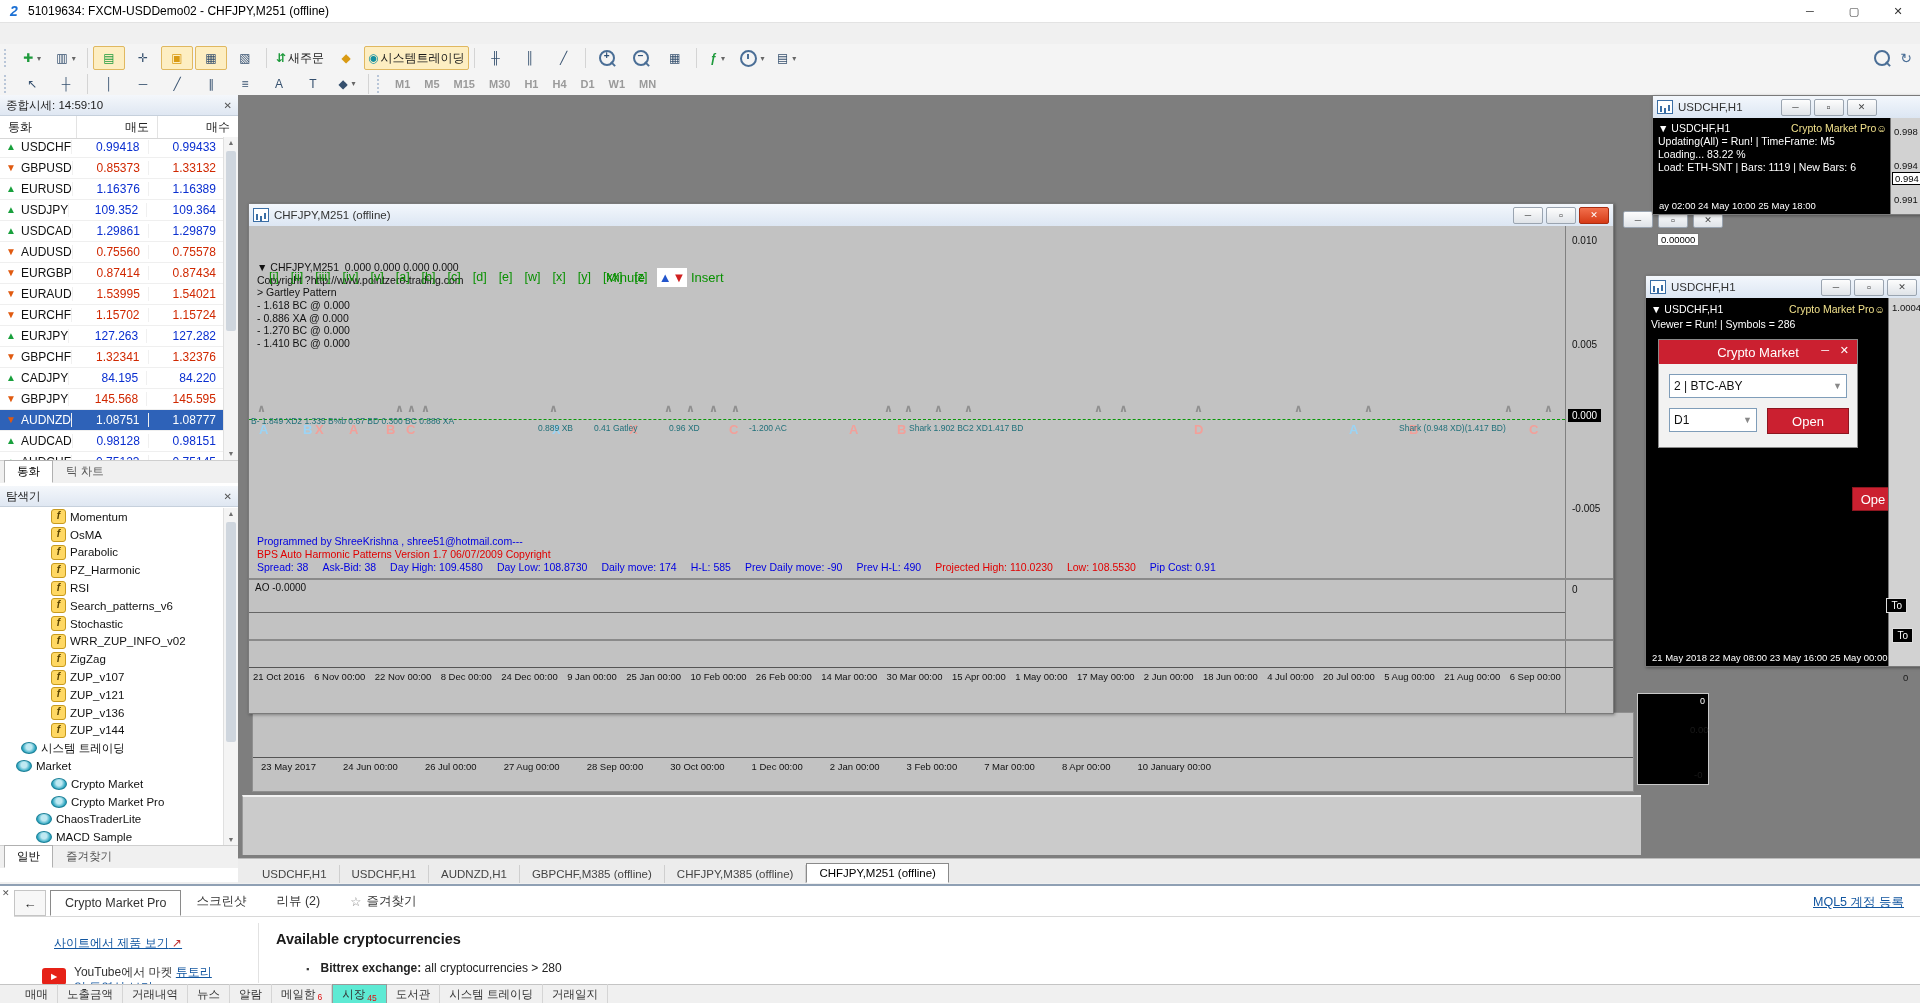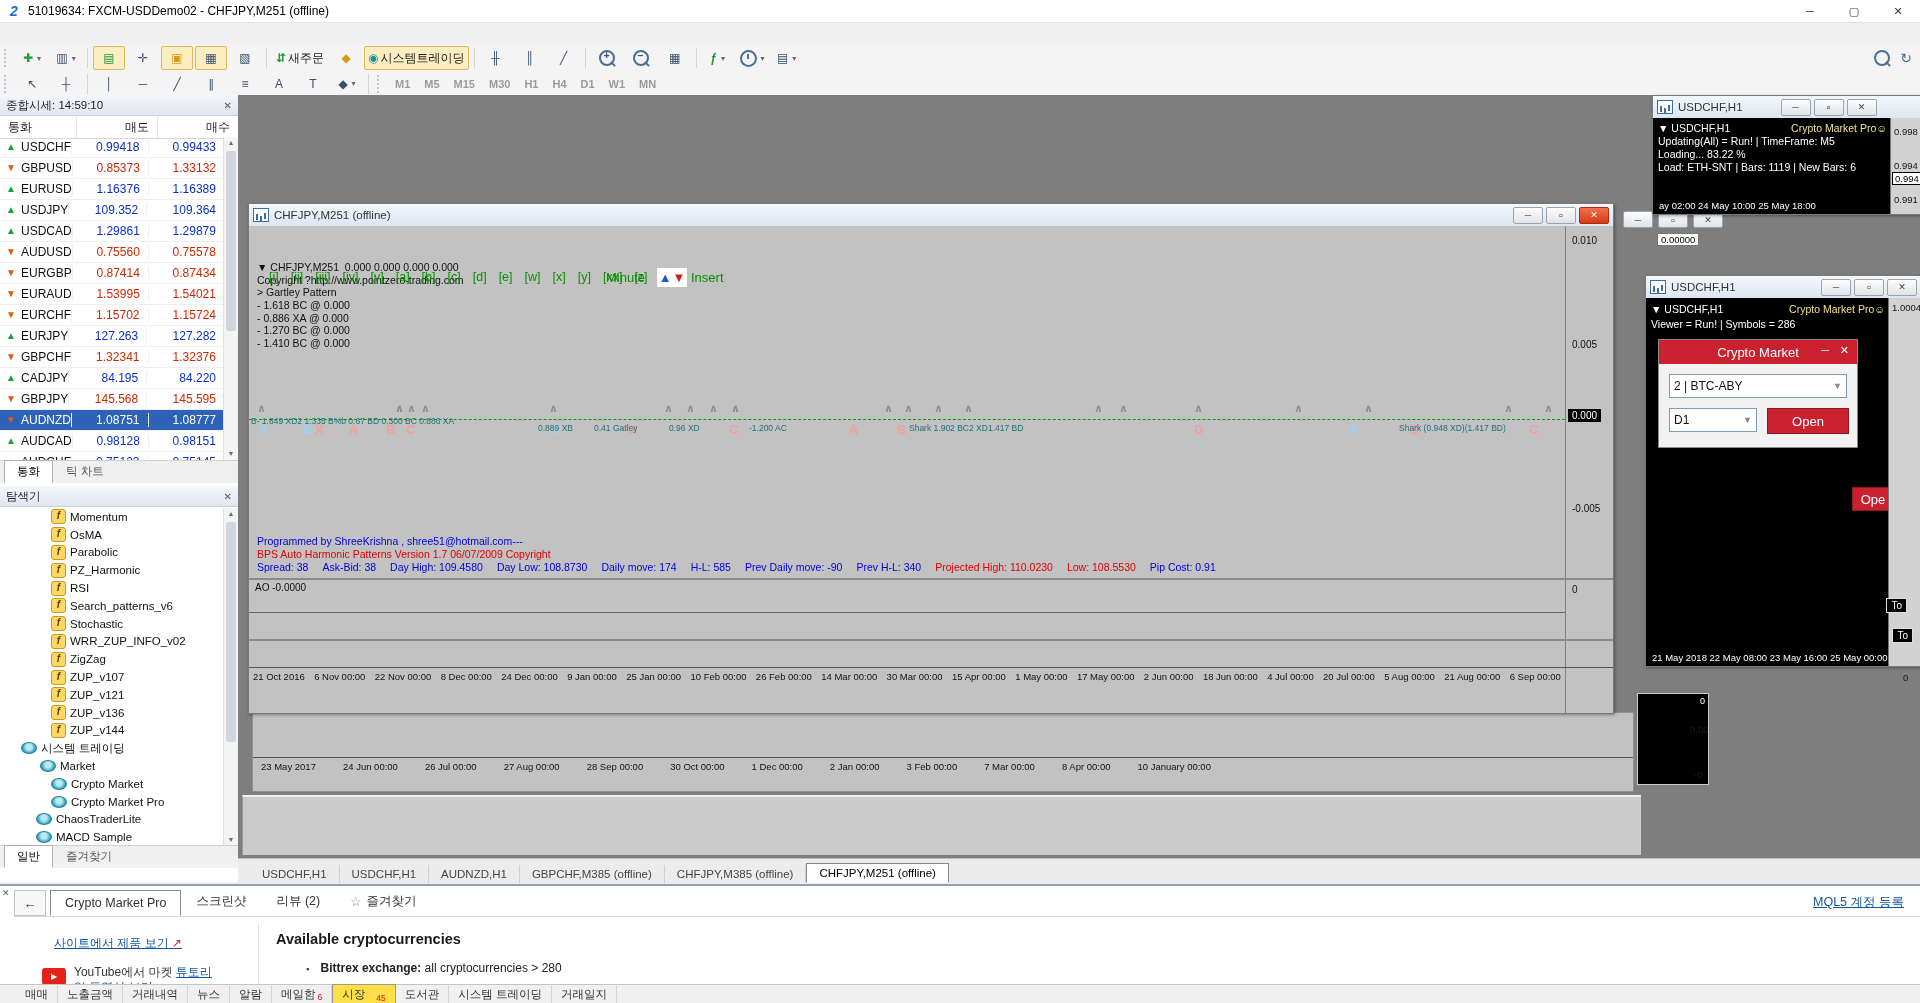--- a/index.html
+++ b/index.html
@@ -152,21 +152,21 @@
   .ytico::before{content:"▶";}
   .yttext{font-size:12px;color:#333;line-height:15px;}
   .yttext .lk{color:#1256a0;text-decoration:underline;}
   .avheading{position:absolute;left:262px;top:14px;font-size:14.5px;font-weight:bold;color:#1a1a1a;}
   .bullet{position:absolute;left:292px;top:44px;font-size:12px;color:#222;}
   .bullet::before{content:"▪";margin-right:8px;font-size:9px;color:#333;}
   .bullet b{font-weight:bold;}
   
   .bottomtabs{position:absolute;left:0;right:0;bottom:0;height:18px;background:#f0f0f0;border-top:1px solid #c4c4c4;display:flex;align-items:center;padding-left:16px;font-size:11.5px;color:#333;}
   .btab{padding:1px 9px;border-right:1px solid #d5d5d5;display:flex;align-items:flex-end;height:100%;align-items:center;}
-  .btab.active{background:#fde047;border:1px solid #9a9a9a;border-bottom:none;gap:9px;}
+  .btab.active{background:#5eead4;border:1px solid #9a9a9a;border-bottom:none;}
   .btab .badge{color:#e01010;font-size:8.5px;margin-left:2px;align-self:flex-end;margin-bottom:1px;}
 </style>
 </head>
 <body>
 
 <div id="screen">
 
   <div class="titlebar">
     <span class="app-ico">2</span>
     <span class="app-title">51019634: FXCM-USDDemo02 - CHFJPY,M251 (offline)</span>
@@ -565,21 +565,21 @@
 
           <span>ZUP_v144</span>
         </div>
 
         <div class="nv t-ea" style="padding-left: 21px;">
 
           <span class="eicon"></span>
           <span>시스템 트레이딩</span>
         </div>
 
-        <div class="nv t-market" style="padding-left: 40px;">
+        <div class="nv t-market" style="padding-left: 16px;">
 
           <span class="eicon"></span>
           <span>Market</span>
         </div>
 
         <div class="nv t-ea" style="padding-left: 51px;">
 
           <span class="eicon"></span>
           <span>Crypto Market</span>
         </div>
@@ -749,21 +749,21 @@
         <div class="f1">Programmed by ShreeKrishna ,  shree51@hotmail.com---</div>
         <div class="f2">BPS Auto Harmonic Patterns Version 1.7 06/07/2009     Copyright</div>
         <div class="fstats">
           <span class="c-b"><span>Spread:  38</span></span>
             <span class="c-b"><span>Ask-Bid:  38</span></span>
             <span class="c-b"><span>Day High:  109.4580</span></span>
             <span class="c-b"><span>Day Low:  108.8730</span></span>
             <span class="c-b"><span>Daily move:  174</span></span>
             <span class="c-b"><span>H-L:  585</span></span>
             <span class="c-b"><span>Prev Daily move:  -90</span></span>
-            <span class="c-b"><span>Prev H-L:  340</span></span>
+            <span class="c-b"><span>Prev H-L:  490</span></span>
             <span class="c-r"><span>Projected High:  110.0230</span></span>
             <span class="c-r"><span>Low:  108.5530</span></span>
             <span class="c-b"><span>Pip Cost:  0.91</span></span>
         </div>
 
         <div class="swsep" style="top:352px;"></div>
         <span class="aolabel">AO -0.0000</span>
         <div class="aoline"></div>
         <div class="swsep" style="top:413px;"></div>
         <div class="taxline"></div>

